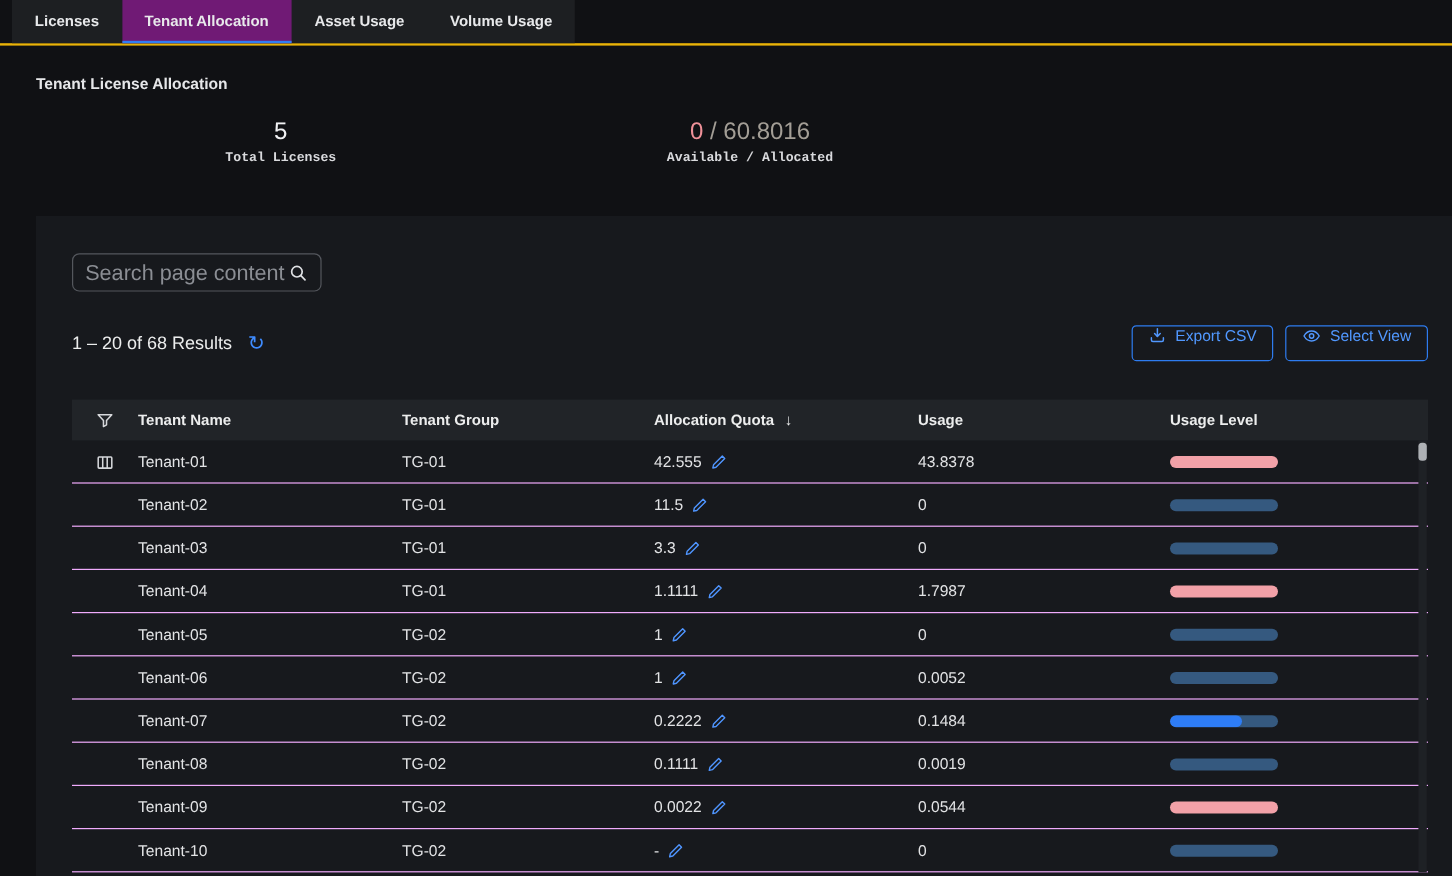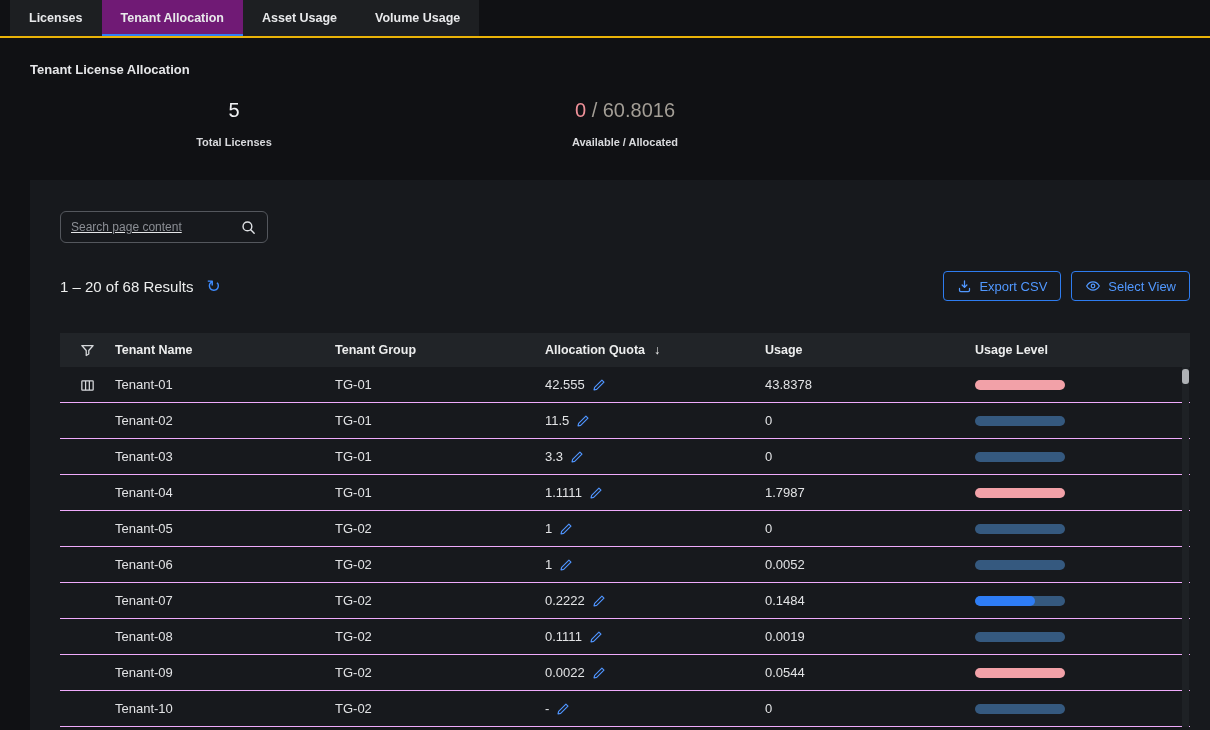--- a/index.html
+++ b/index.html
@@ -32,21 +32,21 @@
     content: ""; position: absolute; left: 0; right: 0; bottom: 0;
     height: 2px; background: #2f7df6;
   }
 
   
   .page-title { margin: 24px 0 0 30px; font-size: 13px; font-weight: bold; }
   .stats { position: relative; height: 92px; }
   .stat { position: absolute; top: 22px; transform: translateX(-50%); text-align: center; }
   .stat-1 { left: 234px; } .stat-2 { left: 625px; } .stat-3 { left: 1015px; }
   .stat-value { font-size: 20px; color: #f1f2f4; height: 24px; }
-  .stat-label { font-size: 11px; font-weight: bold; color: #d9dadd; margin-top: 13px; }
+  .stat-label { font-size: 11px; font-weight: bold; color: #d9dadd; margin-top: 3px; font-family: Liberation Mono, monospace; }
   .val-pink { color: #ef9199; }
   .val-muted { color: #a39e96; }
   .pill {
     display: inline-block; background: #f2a6ad; color: #8c2f3a;
     font-size: 10px; line-height: 15px; padding: 0 14px; min-width: 90px;
     border-radius: 8px; margin-top: 4px;
   }
 
   
   .panel {
@@ -55,35 +55,35 @@
     padding: 31px 20px 0 30px;
   }
 
   .searchbox {
     width: 208px; height: 32px;
     border: 1px solid #54575d; border-radius: 6px;
     display: flex; align-items: center; padding: 0 10px;
   }
   .searchbox input {
     flex: 1; background: transparent; border: none; outline: none;
-    color: #e6e7e9; font-size: 12px; min-width: 0; text-decoration: underline;
+    color: #e6e7e9; font-size: 18px; min-width: 0;
   }
   .searchbox input::placeholder { color: #8b8e94; }
   .search-icon { display: flex; }
 
   .results-row {
     display: flex; justify-content: space-between; align-items: center;
     margin-top: 28px; height: 30px;
   }
   .results-left { display: flex; align-items: flex-start; gap: 13px; }
   .results-text { font-size: 15px; color: #eceded; }
   .refresh-icon { color: #3f8cff; font-size: 17px; line-height: 1; cursor: pointer; }
   .btn-group { display: flex; gap: 10px; }
   .btn {
-    display: flex; align-items: center; gap: 7px;
+    display: flex; align-items: flex-start; gap: 7px;
     height: 30px; padding: 0 13px;
     background: transparent;
     border: 1px solid #2e7cf0; border-radius: 4px;
     color: #5198ff; font-size: 13px; font-family: inherit; cursor: pointer;
   }
   .btn svg { display: block; }
 
   
   .table { margin-top: 32px; }
   .thead {

